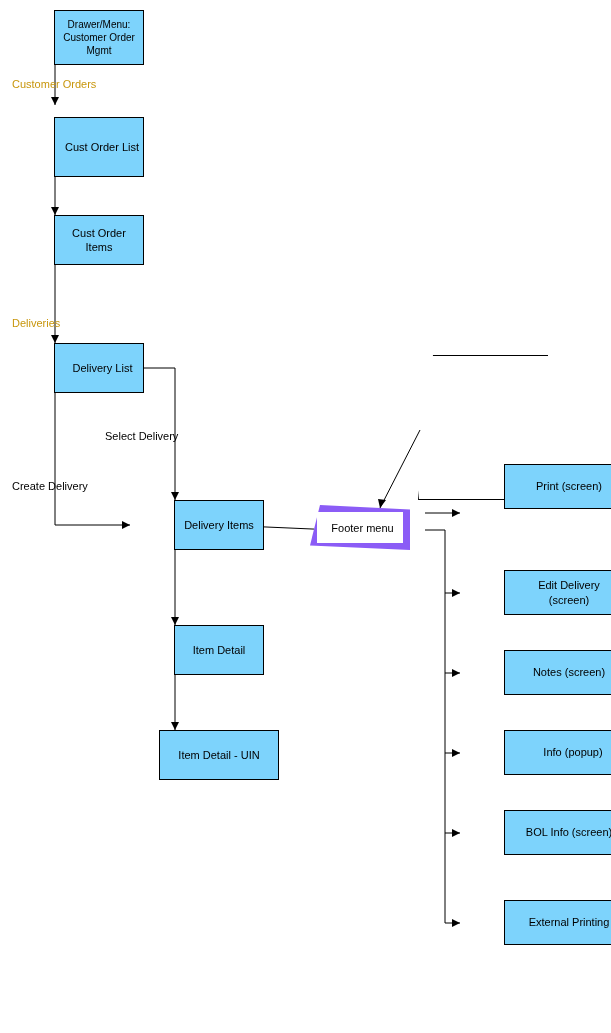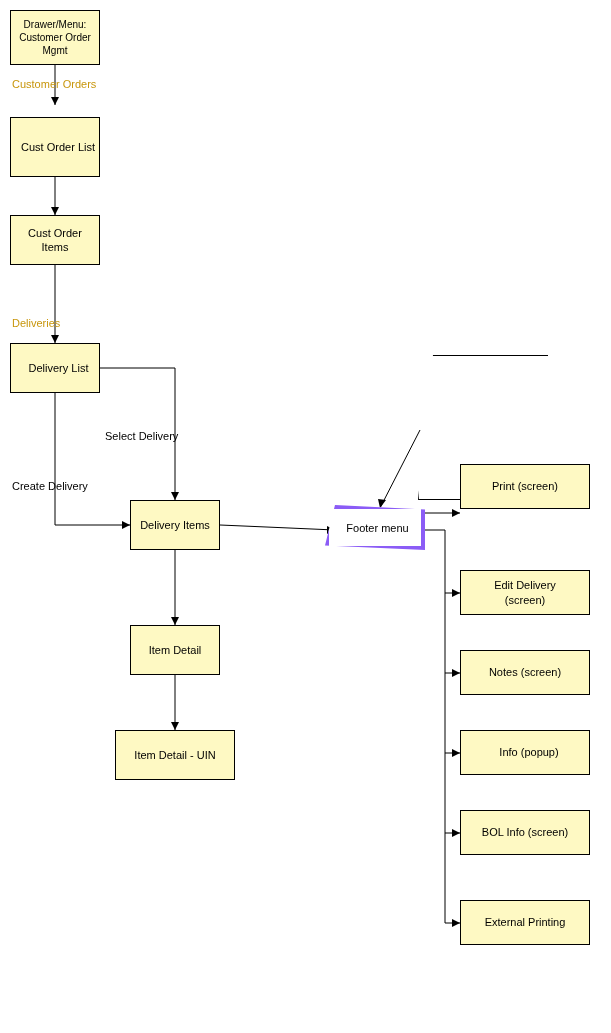--- a/index.html
+++ b/index.html
@@ -14,27 +14,28 @@
     }
     .diagram {
       position: relative;
       width: 611px;
       height: 1033px;
     }
     
     .box {
       position: absolute;
       border: 1px solid #000;
-      background: #fef9c3;
+      background: #7dd3fc;
       display: flex;
       align-items: center;
       justify-content: center;
       text-align: center;
       padding: 4px;
       line-height: 1.3;
+      margin-left: 44px;
     }
 
     
     .label {
       position: absolute;
       font-size: 11px;
     }
     .label-orange { color: #c8960c; }
 
     svg.arrows {
@@ -153,22 +154,22 @@
     <span>Item Detail - UIN</span>
   </div>
 
   <div style="position:absolute; left:418px; top:355px; width:130px; height:145px; overflow:hidden;">
     <div style="position:absolute; left:0; top:0; width:140px; height:145px;
                 border: 1px solid #000; background:#fff;
                 clip-path: polygon(15px 0%, 100% 0%, calc(100% - 15px) 100%, 0% 100%);">
     </div>
   </div>
 
-  <div style="position:absolute; left:325px; top:505px; width:100px; height:45px;
-              border:4px solid #8b5cf6; background:#fff;
+  <div style="position:absolute; left:310px; top:505px; width:100px; height:45px;
+              border:7px solid #8b5cf6; background:#fff;
               clip-path: polygon(10px 0%, 100% 10%, 100% 100%, 0% 90%);
               display:flex; align-items:center; justify-content:center;">
     <span style="margin-left:5px;">Footer menu</span>
   </div>
 
   <div class="box" style="left:460px; top:464px; width:130px; height:45px;">
     <span>Print (screen)</span>
   </div>
 
   <div class="box" style="left:460px; top:570px; width:130px; height:45px;">

